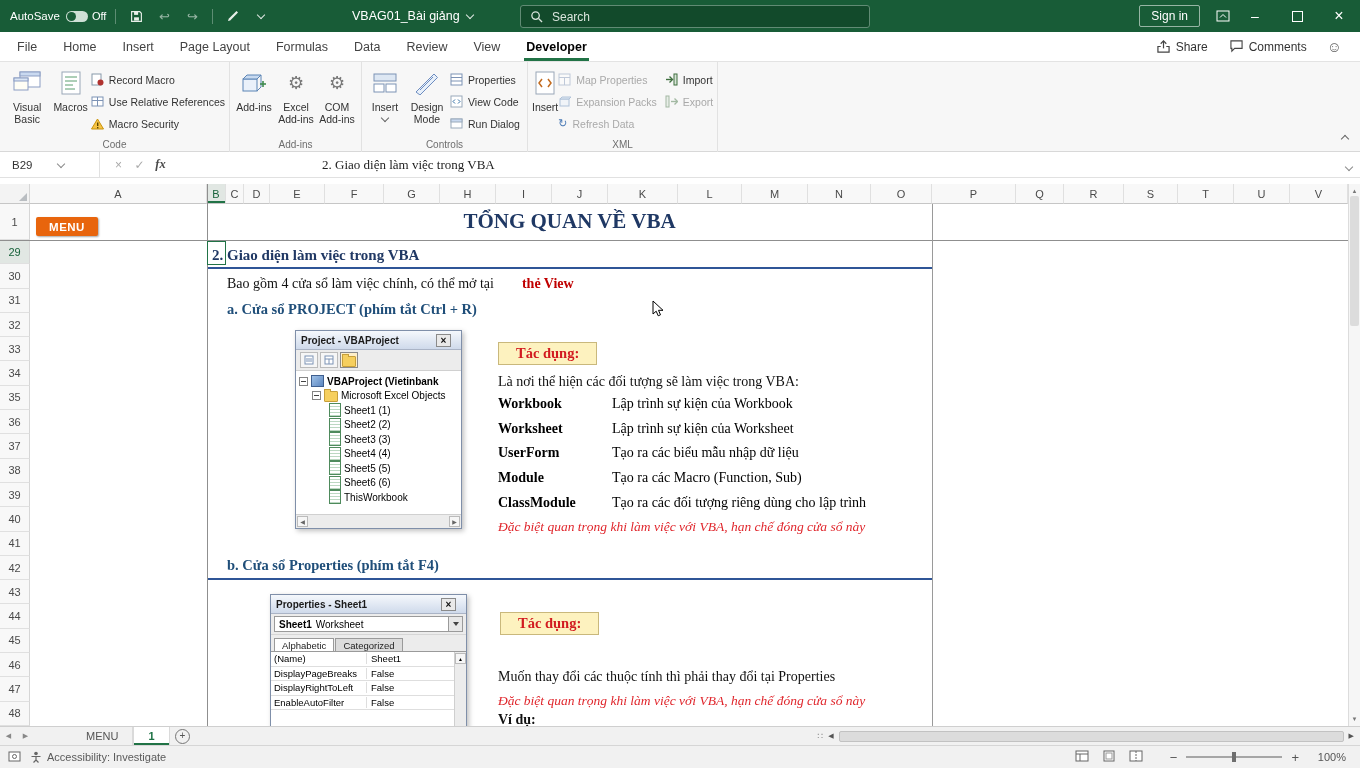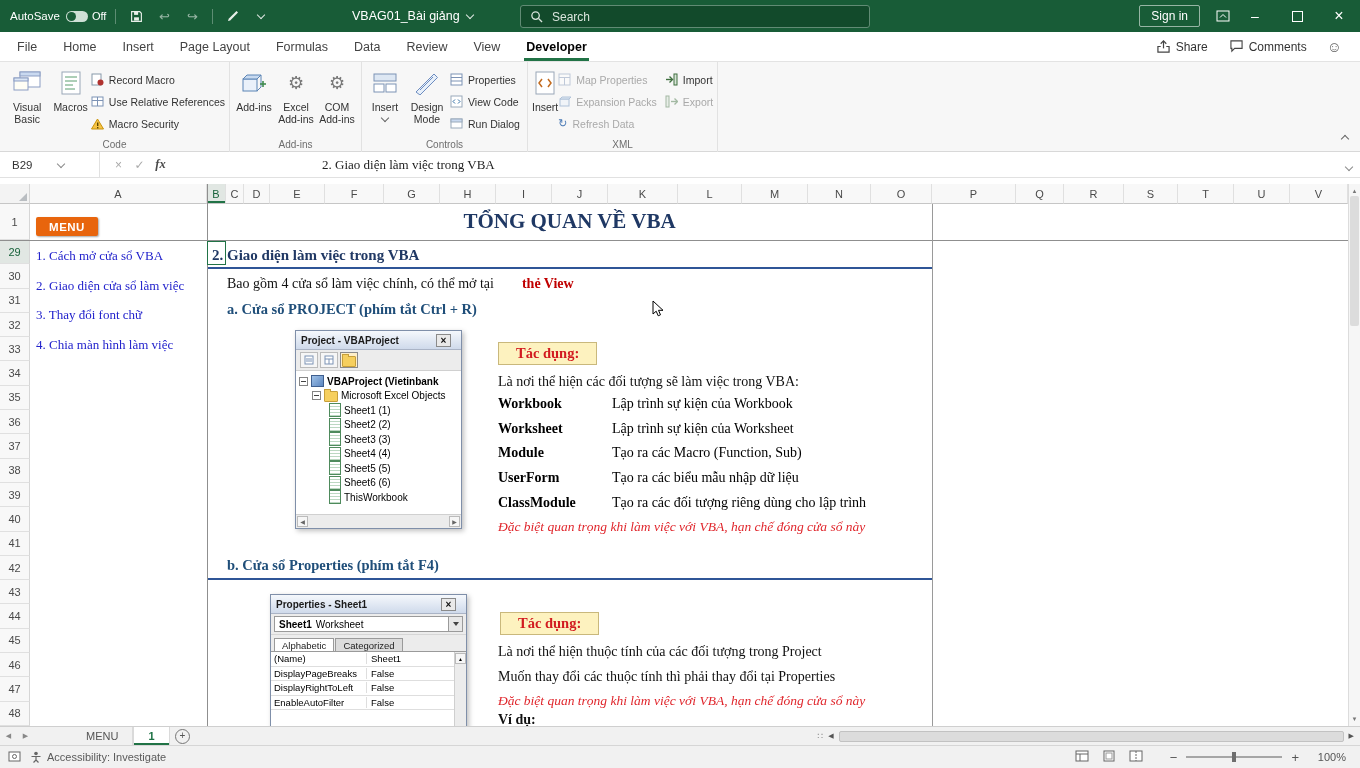--- a/index.html
+++ b/index.html
@@ -540,27 +540,20 @@
   <div class="hline-frozen"></div>
   <div class="vline-frozen"></div>
   <div class="vline-border"></div>
   <div class="blue-rule" style="top:267px"></div>
   <div class="blue-rule" style="top:578px"></div>
   <div class="sel-cell"></div>
 
   <div class="menu-btn">MENU</div>
   <div class="page-title">TỔNG QUAN VỀ VBA</div>
 
-  <div class="sidebar-links">
-
-  <div class="side-link">1. Cách mở cửa sổ VBA</div>
-      <div class="side-link">2. Giao diện cửa sổ làm việc</div>
-      <div class="side-link">3. Thay đổi font chữ</div>
-      <div class="side-link">4. Chia màn hình làm việc</div>
-    </div>
 
   <div class="ct h-section" style="left:212px;top:247px">2. Giao diện làm việc trong VBA</div>
   <div class="ct" style="left:227px;top:276px">
     <span>Bao gồm 4 cửa sổ làm việc chính, có thể mở tại</span><span class="spacer"></span><span class="red-b">thẻ View</span>
   </div>
   <div class="ct h-sub" style="left:227px;top:301px">a. Cửa sổ PROJECT (phím tắt Ctrl + R)</div>
 
   <span class="cursor">
     <svg width="13" height="18" viewBox="0 0 13 18">
         <path d="M1 1v13l3.2-2.8 2 4.6 2.3-1-2-4.5H11z" fill="#fff" stroke="#000"></path>
@@ -646,27 +639,27 @@
         <span class="term">Workbook</span>
         <span class="tdesc">Lập trình sự kiện của Workbook</span>
       </div>
 
       <div class="term-row">
         <span class="term">Worksheet</span>
         <span class="tdesc">Lập trình sự kiện của Worksheet</span>
       </div>
 
       <div class="term-row">
+        <span class="term">UserForm</span>
+        <span class="tdesc">Tạo ra các biểu mẫu nhập dữ liệu</span>
+      </div>
+
+      <div class="term-row">
         <span class="term">Module</span>
         <span class="tdesc">Tạo ra các Macro (Function, Sub)</span>
-      </div>
-
-      <div class="term-row">
-        <span class="term">UserForm</span>
-        <span class="tdesc">Tạo ra các biểu mẫu nhập dữ liệu</span>
       </div>
 
       <div class="term-row">
         <span class="term">ClassModule</span>
         <span class="tdesc">Tạo ra các đối tượng riêng dùng cho lập trình</span>
       </div>
     </div>
 
   <div class="warn" style="top:519px">Đặc biệt quan trọng khi làm việc với VBA, hạn chế đóng cửa sổ này</div>
 
@@ -713,21 +706,20 @@
             <span class="pval">False</span>
           </div>
         </div>
       <div class="pscroll">
           <span class="vbe-sbtn" style="font-size:5px">▲</span>
         </div>
     </div>
   </div>
 
   <div class="tacdung" style="left:500px;top:612px">Tác dụng:</div>
-  <div class="ct" style="left:498px;top:644px">Là nơi thể hiện thuộc tính của các đối tượng trong Project</div>
   <div class="ct" style="left:498px;top:669px">Muốn thay đổi các thuộc tính thì phải thay đổi tại Properties</div>
   <div class="warn" style="top:693px">Đặc biệt quan trọng khi làm việc với VBA, hạn chế đóng cửa sổ này</div>
   <div class="ct" style="left:498px;top:712px;font-weight:bold">Ví dụ:</div>
 
   <div class="vscroll">
     <span class="varrow">▲</span>
     <div class="vthumb"></div>
     <span class="varrow vbottom">▼</span>
   </div>
 

